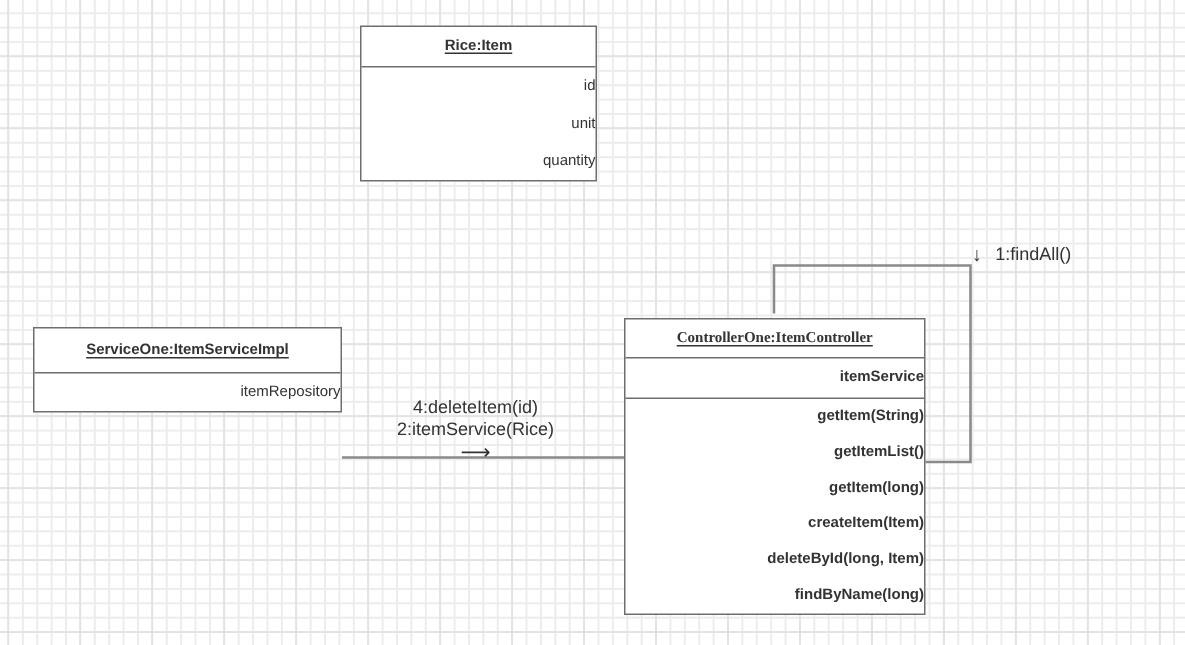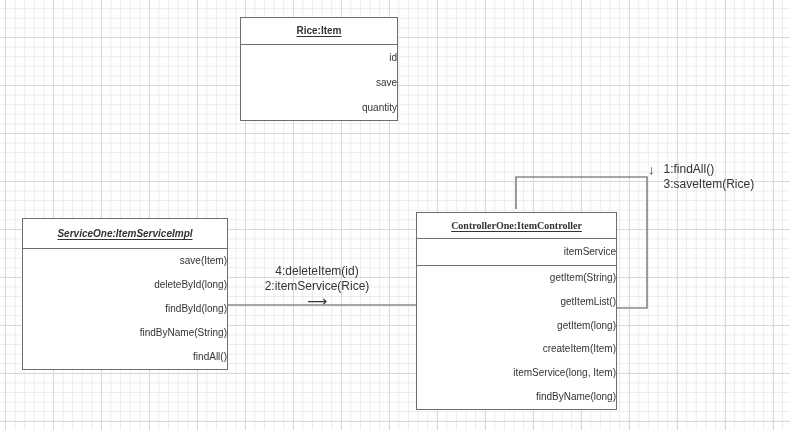--- a/index.html
+++ b/index.html
@@ -50,21 +50,21 @@
     border-top: 1.5px solid #6e6e6e;
     text-align: right;
   }
   .uml-row {
     padding-left: 8px;
     white-space: nowrap;
     overflow: hidden;
   }
   .row-25 { height: 25px; line-height: 25px; }
   .row-24 { height: 24px; line-height: 24px; }
-  .row-238 { height: 23.8px; line-height: 23.8px; }
+  .row-238 { height: 23.8px; line-height: 23.8px; font-weight: bold; }
   .annotation {
     position: absolute;
     font-size: 12px;
     line-height: 15px;
     color: #333333;
     white-space: nowrap;
   }
   .annotation-loop { left: 648px; top: 162px; display: flex; gap: 9px; }
   .annotation-loop .arrow-glyph { font-size: 13px; line-height: 15px; }
   .annotation-link { left: 250px; top: 264px; width: 134px; text-align: center; }
@@ -77,56 +77,51 @@
 
   <svg class="connectors" viewBox="0 0 790 430">
     <path d="M228,305 L416,305"></path>
     <path d="M516,209 L516,177 L647,177 L647,308 L616,308"></path>
   </svg>
 
   <div class="uml-box" style="left:240px; top:17px; width:158px;">
     <div class="uml-title" style="height:26px; line-height:26px;">Rice:Item</div>
     <div class="uml-section">
       <div class="uml-row row-25">id</div>
-      <div class="uml-row row-25">save</div>
+      <div class="uml-row row-25">unit</div>
       <div class="uml-row row-25">quantity</div>
     </div>
   </div>
 
   <div class="uml-box" style="left:22px; top:218px; width:206px;">
-    <div class="uml-title" style="height:29px; line-height:29px;font-style:italic;">ServiceOne:ItemServiceImpl</div>
+    <div class="uml-title" style="height:29px; line-height:29px;">ServiceOne:ItemServiceImpl</div>
     <div class="uml-section">
-      <div class="uml-row row-24">save(Item)</div>
-      <div class="uml-row row-24">deleteById(long)</div>
-      <div class="uml-row row-24">findById(long)</div>
-      <div class="uml-row row-24">findByName(String)</div>
-      <div class="uml-row row-24">findAll()</div>
+      <div class="uml-row row-25">itemRepository</div>
     </div>
   </div>
 
   <div class="uml-box" style="left:416px; top:212px; width:201px;">
     <div class="uml-title" style="height:25px; line-height:25px;font-family:Liberation Serif, serif;">ControllerOne:ItemController</div>
     <div class="uml-section">
-      <div class="uml-row" style="height:26px; line-height:26px;">itemService</div>
+      <div class="uml-row" style="height:26px; line-height:26px;font-weight:bold;">itemService</div>
     </div>
     <div class="uml-section">
       <div class="uml-row row-238">getItem(String)</div>
       <div class="uml-row row-238">getItemList()</div>
       <div class="uml-row row-238">getItem(long)</div>
       <div class="uml-row row-238">createItem(Item)</div>
-      <div class="uml-row row-238">itemService(long, Item)</div>
+      <div class="uml-row row-238">deleteById(long, Item)</div>
       <div class="uml-row row-238">findByName(long)</div>
     </div>
   </div>
 
   <div class="annotation annotation-loop">
     <span class="arrow-glyph">↓</span>
     <span>
       <span style="display:block;">1:findAll()</span>
-      <span style="display:block;">3:saveItem(Rice)</span>
     </span>
   </div>
 
   <div class="annotation annotation-link">
     <span style="display:block;">4:deleteItem(id)</span>
     <span style="display:block;">2:itemService(Rice)</span>
     <span class="arrow-glyph">⟶</span>
   </div>
 
 </div>

